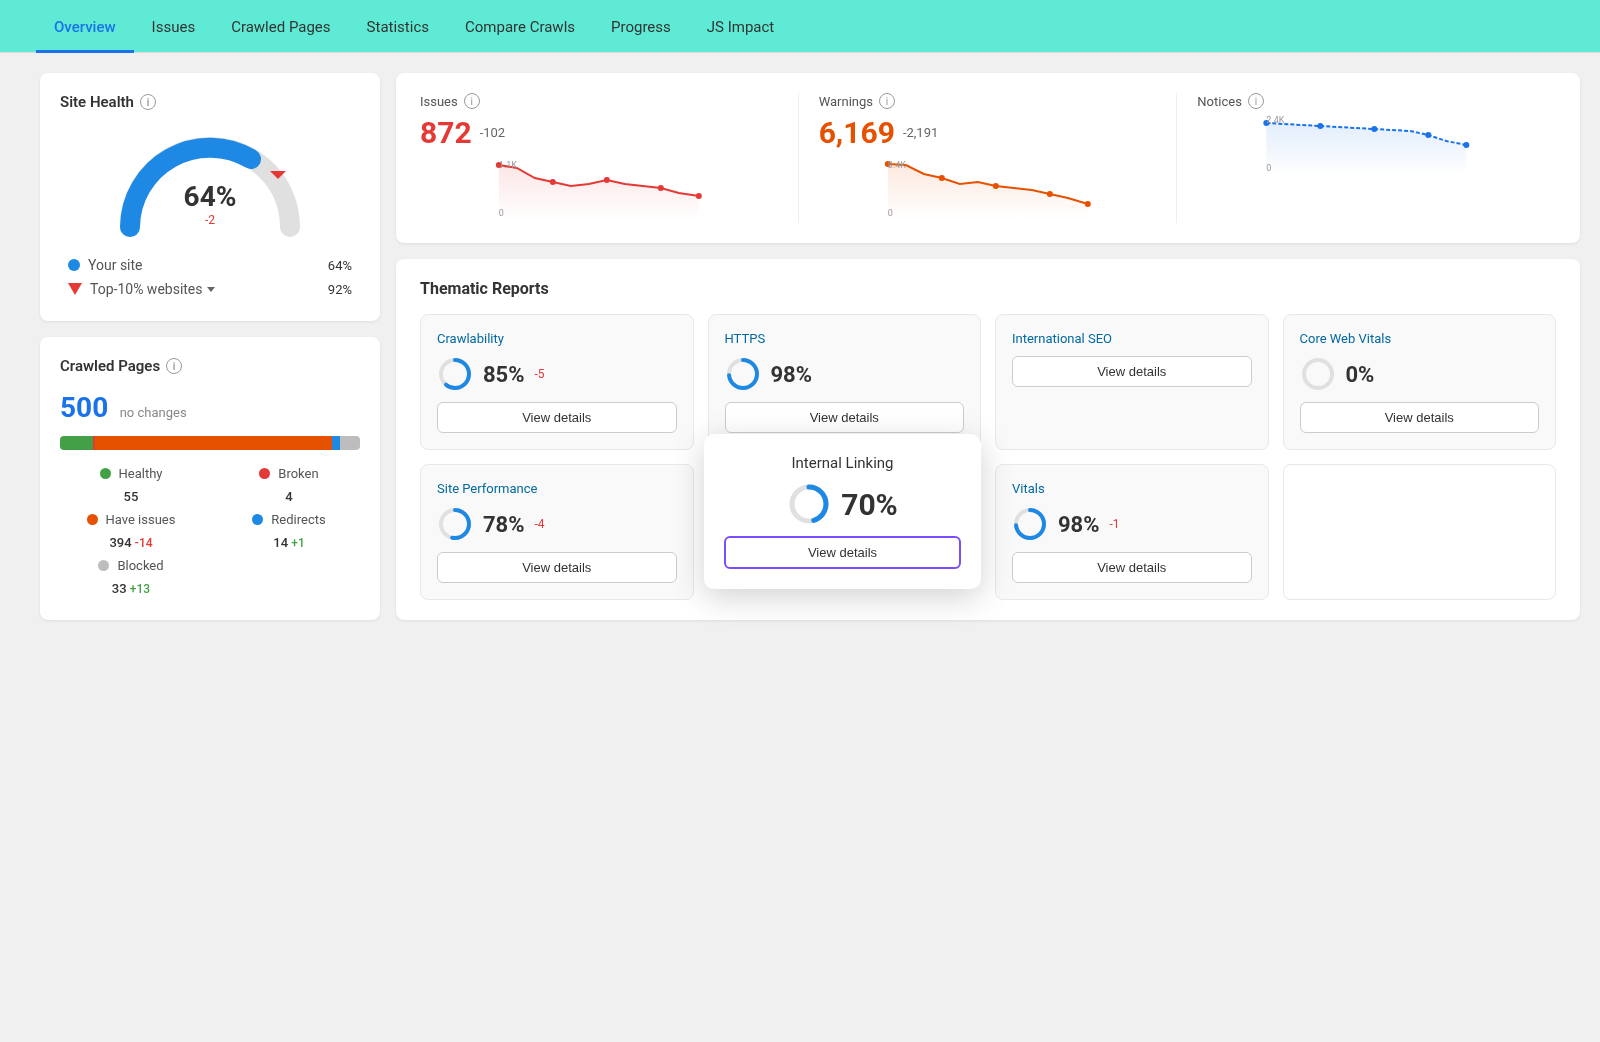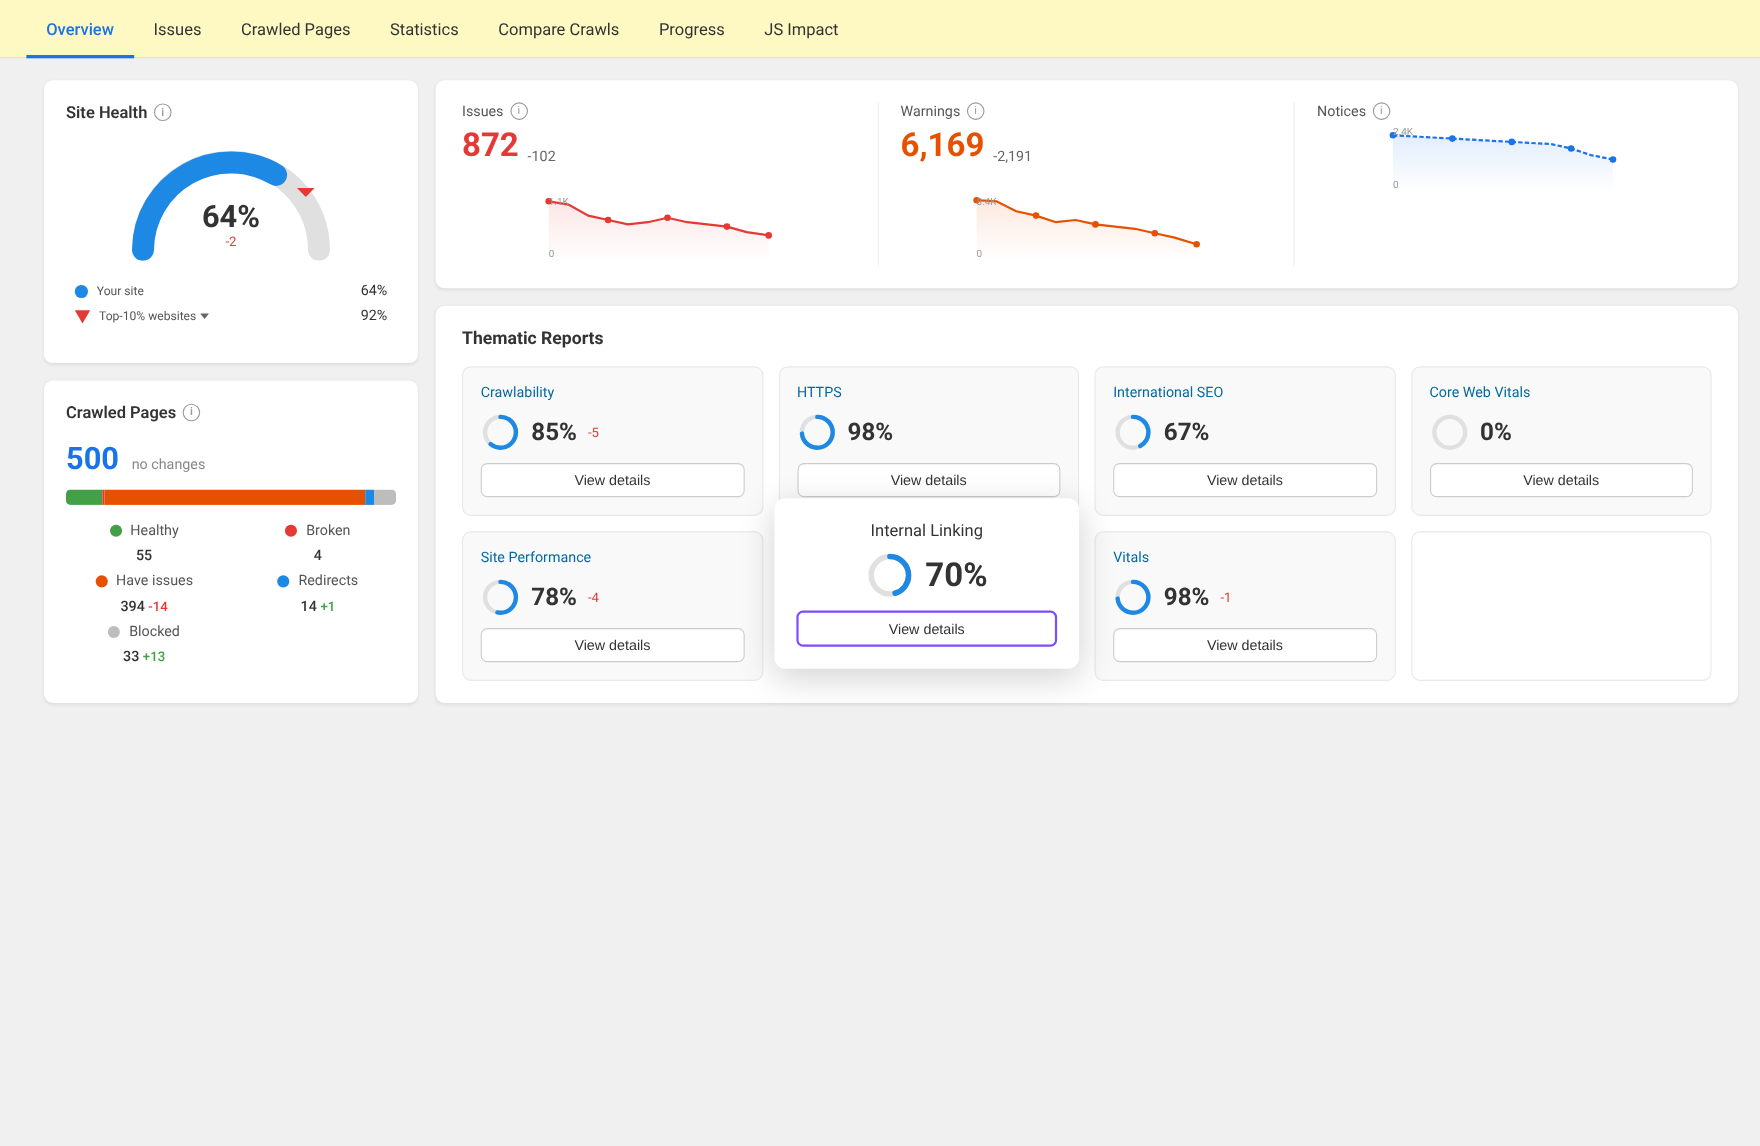--- a/index.html
+++ b/index.html
@@ -5,23 +5,23 @@
     * { box-sizing: border-box; margin: 0; padding: 0; }
     body {
       font-family: -apple-system, BlinkMacSystemFont, 'Segoe UI', Roboto, sans-serif;
       background: #f0f0f0;
       color: #333;
       font-size: 14px;
     }
 
     
     .nav-bar {
-      background: #fef9c3;
+      background: #5eead4;
       border-bottom: 1px solid #ddd;
-      padding: 0 24px;
+      padding: 0 36px;
       display: flex;
       align-items: flex-end;
       gap: 0;
     }
     .nav-item {
       padding: 18px 18px 14px;
       cursor: pointer;
       color: #333;
       font-size: 15px;
       border-bottom: 3px solid transparent;
@@ -133,21 +133,21 @@
     .legend-triangle {
       width: 0;
       height: 0;
       border-left: 7px solid transparent;
       border-right: 7px solid transparent;
       border-top: 12px solid #e53935;
       cursor: pointer;
     }
     .legend-label {
       color: #555;
-      font-size: 11px;
+      font-size: 14px;
     }
     .legend-value {
       font-size: 13px;
       color: #333;
     }
     .legend-dropdown {
       display: flex;
       align-items: center;
       gap: 4px;
       cursor: pointer;
@@ -248,23 +248,23 @@
     .metric-label {
       font-size: 13px;
       color: #555;
       margin-bottom: 6px;
       display: flex;
       align-items: center;
       gap: 6px;
     }
     .metric-value-row {
       display: flex;
-      align-items: flex-end;
+      align-items: center;
       gap: 8px;
-      margin-bottom: 28px;
+      margin-bottom: 10px;
     }
     .metric-value {
       font-size: 30px;
       font-weight: 700;
     }
     .metric-errors { color: #e53935; }
     .metric-warnings { color: #e65100; }
     .metric-notices { color: #1a73e8; }
     .metric-delta {
       font-size: 13px;
@@ -621,29 +621,20 @@
                 <circle cx="18" cy="18" r="14" fill="none" stroke="#1e88e5" stroke-width="4" stroke-dasharray="86.33 87.96" stroke-dashoffset="21.99" stroke-linecap="round" transform="rotate(-90 18 18)"></circle>
               </svg>
             </div>
             <span class="thematic-score">98%</span>
           </div>
           <button class="view-details-btn">View details</button>
         </div>
 
         <div class="thematic-item">
           <span class="thematic-item-label">International SEO</span>
-          <div class="thematic-score-row">
-            <div class="ring-container">
-              <svg class="ring-svg" viewBox="0 0 36 36">
-                <circle cx="18" cy="18" r="14" fill="none" stroke="#e0e0e0" stroke-width="4"></circle>
-                <circle cx="18" cy="18" r="14" fill="none" stroke="#1e88e5" stroke-width="4" stroke-dasharray="58.93 87.96" stroke-dashoffset="21.99" stroke-linecap="round" transform="rotate(-90 18 18)"></circle>
-              </svg>
-            </div>
-            <span class="thematic-score">67%</span>
-          </div>
           <button class="view-details-btn">View details</button>
         </div>
 
         <div class="thematic-item">
           <span class="thematic-item-label">Core Web Vitals</span>
           <div class="thematic-score-row">
             <div class="ring-container">
               <svg class="ring-svg" viewBox="0 0 36 36">
                 <circle cx="18" cy="18" r="14" fill="none" stroke="#e0e0e0" stroke-width="4"></circle>
               </svg>

